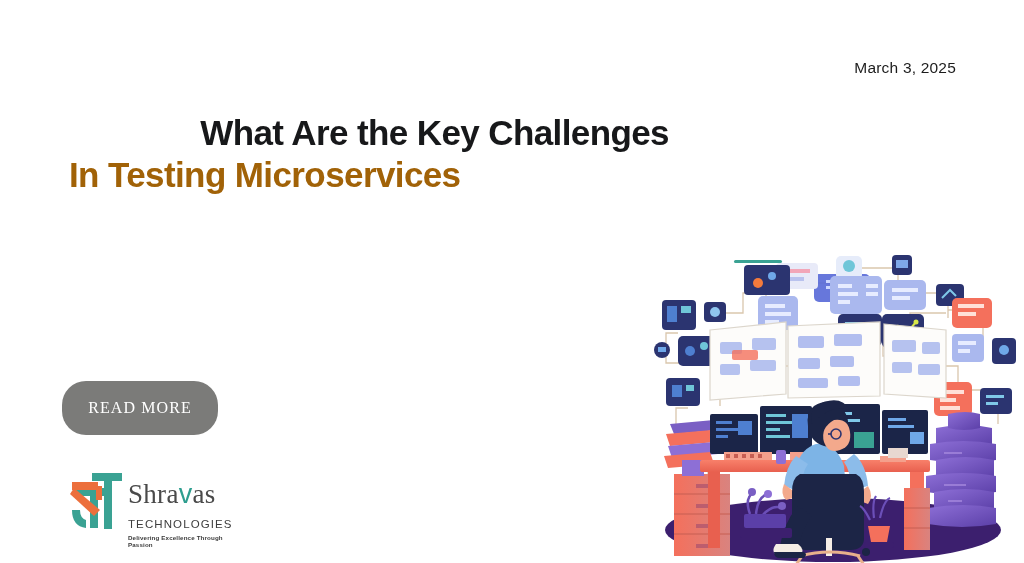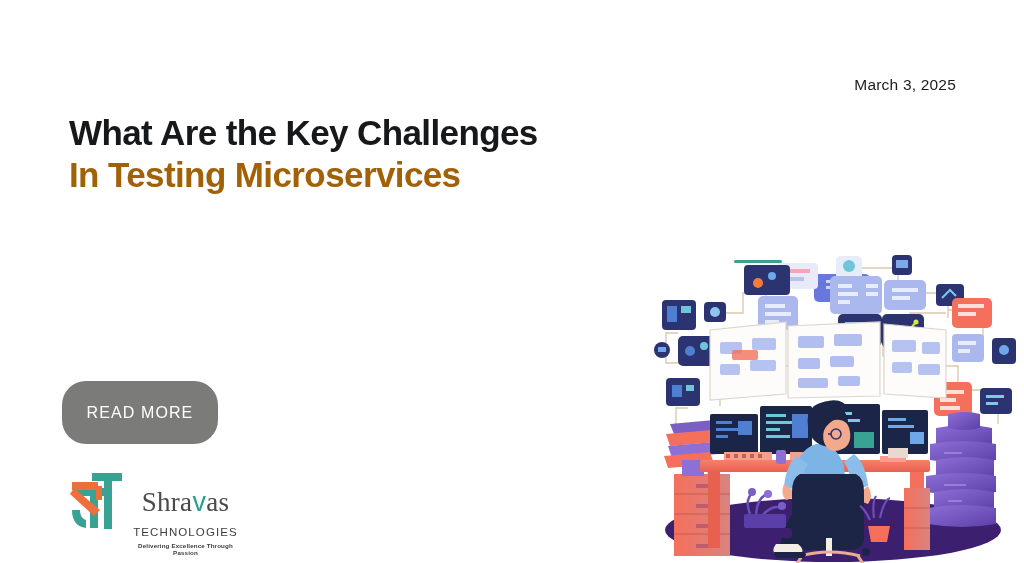--- a/index.html
+++ b/index.html
@@ -21,54 +21,53 @@
   
   .date-line {
     position: absolute;
     top: 59px;
     right: 68px;
     font-size: 15.5px;
     letter-spacing: 0.2px;
     color: #1c1c1c;
     font-family: "Liberation Sans", sans-serif;
     white-space: nowrap;
-    margin-top: 17px;
   }
 
   
   .headline {
     position: absolute;
     left: 69px;
     top: 112px;
     width: 600px;
   }
   .headline .line {
     font-size: 35px;
     line-height: 42px;
     font-weight: bold;
     letter-spacing: -0.6px;
     white-space: nowrap;
   }
-  .headline .line.dark  { color: #17181a; }
+  .headline .line.dark  { color: #17181a; text-align: right; }
   .headline .line.accent{ color: #a16207; }
 
   
   .read-more {
     position: absolute;
     left: 62px;
     top: 381px;
     width: 156px;
-    height: 63px;
+    height: 54px;
     border: none;
     border-radius: 24px;
     background: #7b7b79;
     color: #ffffff;
     font-size: 16px;
     letter-spacing: 1.1px;
-    font-family: Liberation Sans, sans-serif;
+    font-family: Liberation Serif, serif;
     cursor: pointer;
     padding: 0;
   }
 
   
   .logo {
     position: absolute;
     left: 68px;
     top: 470px;
     width: 175px;
@@ -77,23 +76,23 @@
   .logo-mark {
     position: absolute;
     left: 0;
     top: 0;
     width: 56px;
     height: 62px;
   }
   .logo-text {
     position: absolute;
     left: 60px;
-    top: 18px;
+    top: 10px;
     width: 115px;
-    text-align: center;
+    text-align: left;
   }
   .logo-word {
     font-family: "Liberation Serif", serif;
     font-size: 27px;
     line-height: 29px;
     color: #4a4a4a;
     letter-spacing: 0.3px;
     position: relative;
     display: inline-block;
   }

